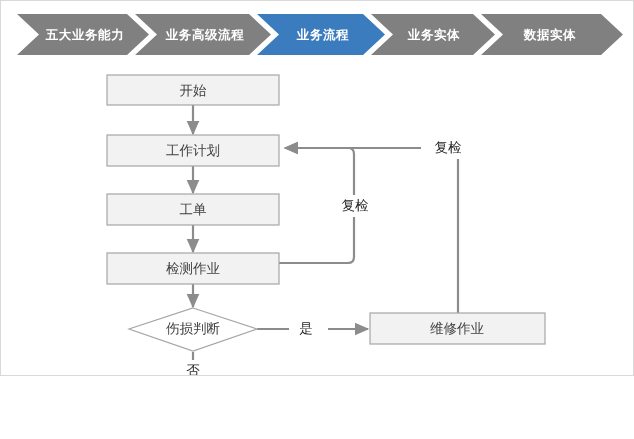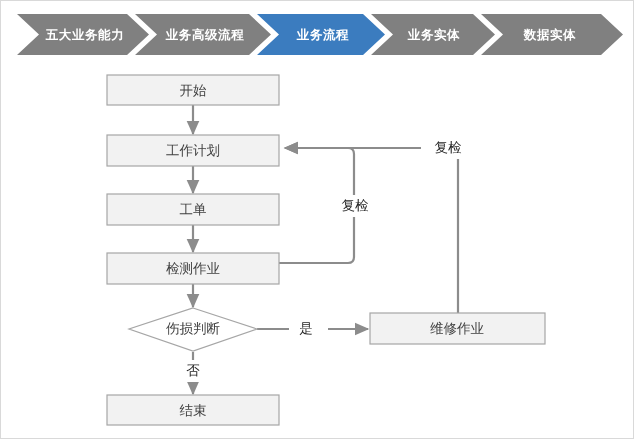--- a/index.html
+++ b/index.html
@@ -6,21 +6,21 @@
     margin: 0;
     padding: 0;
     background: #ffffff;
   }
   body {
     font-family: "Liberation Sans", "DejaVu Sans", sans-serif;
   }
   #canvas {
     position: relative;
     width: 634px;
-    height: 439px;
+    height: 376px;
     background: #ffffff;
     border: 1px solid #d9d9d9;
     box-sizing: border-box;
     overflow: hidden;
   }
 
   
   #breadcrumb {
     position: absolute;
     left: 0px;

